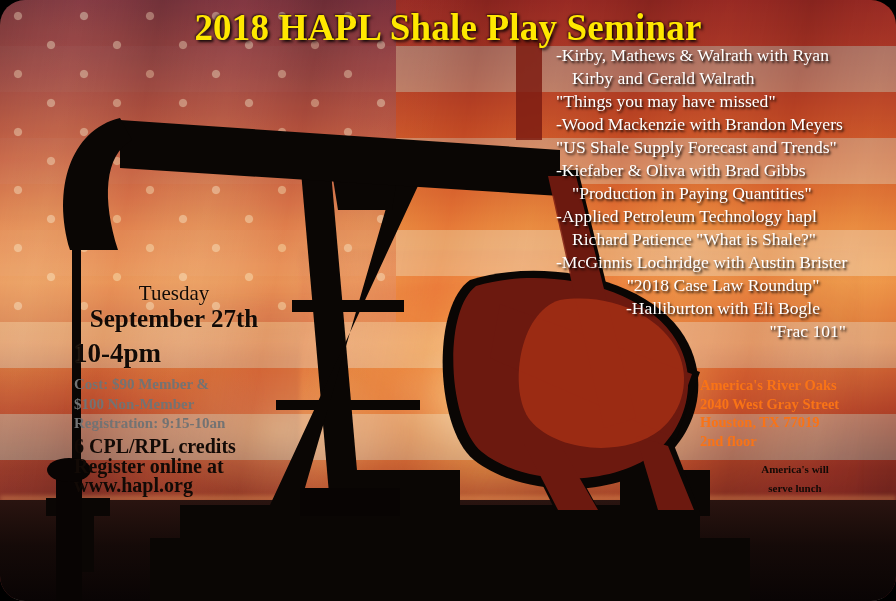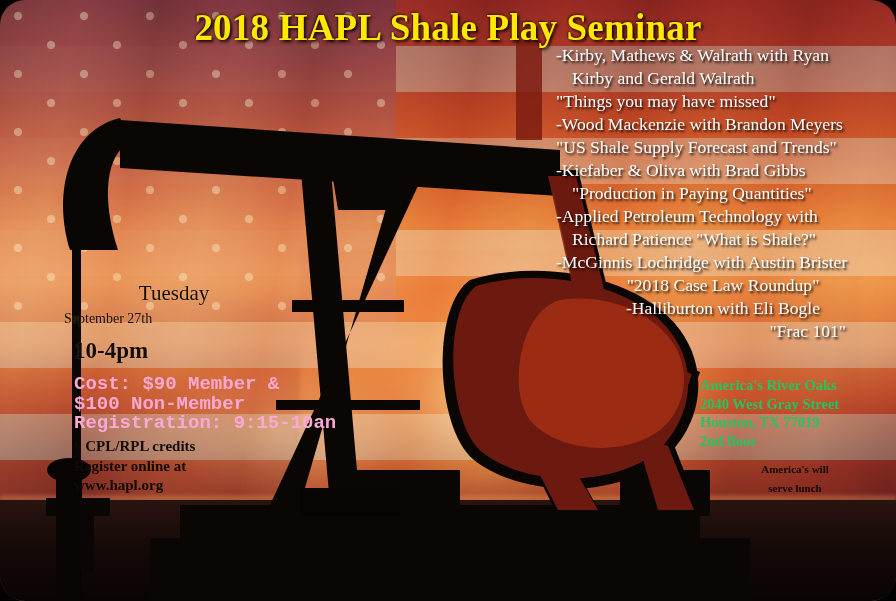--- a/index.html
+++ b/index.html
@@ -171,58 +171,58 @@
     width: 220px;
     color: #120a06;
     text-shadow: 0 0 2px rgba(255,220,170,.35);
   }
   .when .day {
     font-size: 21px;
     text-align: center;
     line-height: 26px;
   }
   .when .date {
-    font-size: 14px;
-    text-align: left;
+    font-size: 25px;
+    text-align: center;
     line-height: 26px;
+    font-weight: bold;
   }
   .when .time {
-    font-size: 23px;
+    font-size: 27px;
     font-weight: bold;
     margin-top: 6px;
     padding-left: 10px;
   }
   .cost {
     position: absolute;
     left: 74px; top: 375px;
     width: 230px;
-    font-size: 19px;
+    font-size: 15px;
     line-height: 19.5px;
     font-weight: bold;
-    color: #f9a8d4;
-    font-family: Liberation Mono, monospace;
+    color: #737373;
   }
   .credits {
     position: absolute;
     left: 74px; top: 437px;
     width: 230px;
-    font-size: 15px;
+    font-size: 20px;
     line-height: 19.5px;
     font-weight: bold;
     color: #120a06;
   }
 
   .venue {
     position: absolute;
     left: 700px; top: 376px;
     width: 190px;
     font-size: 14.5px;
     line-height: 18.5px;
     font-weight: bold;
-    color: #22c55e;
+    color: #f97316;
   }
   .lunch {
     position: absolute;
     left: 700px; top: 460px;
     width: 190px;
     font-size: 11px;
     line-height: 18.5px;
     font-weight: bold;
     color: #120a06;
     text-align: center;
@@ -316,21 +316,21 @@
     </div>
     <div class="item">
       <span class="l">-Wood Mackenzie with Brandon Meyers</span>
       <span class="l">"US Shale Supply Forecast and Trends"</span>
     </div>
     <div class="item">
       <span class="l">-Kiefaber &amp; Oliva with Brad Gibbs</span>
       <span class="l ind1">"Production in Paying Quantities"</span>
     </div>
     <div class="item">
-      <span class="l">-Applied Petroleum Technology with</span>
+      <span class="l">-Applied Petroleum Technology hapl</span>
       <span class="l ind1">Richard Patience "What is Shale?"</span>
     </div>
     <div class="item">
       <span class="l">-McGinnis Lochridge with Austin Brister</span>
       <span class="l ctr">"2018 Case Law Roundup"</span>
     </div>
     <div class="item">
       <span class="l rt">-Halliburton with Eli Bogle</span>
       <span class="l rt2">"Frac 101"</span>
     </div>

